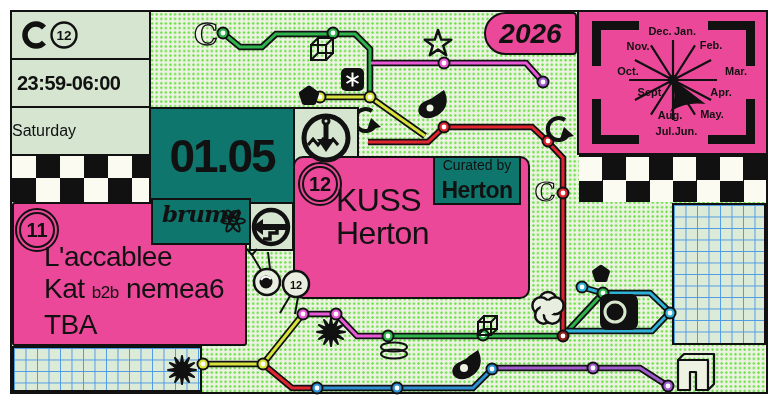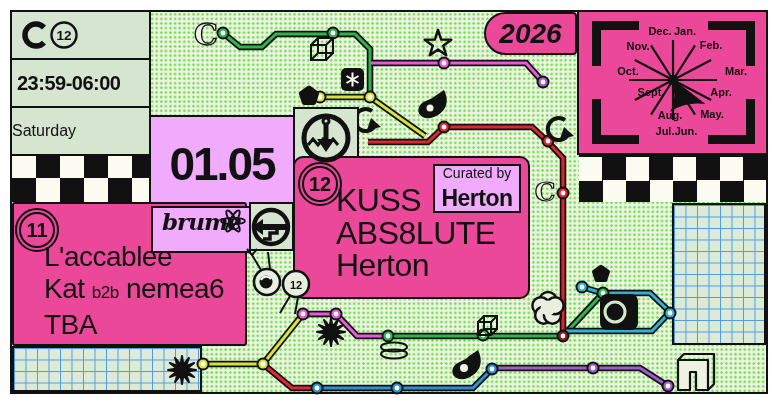--- a/index.html
+++ b/index.html
@@ -4,21 +4,21 @@
 <style>
   html,body{margin:0;padding:0;background:#fff;}
   .poster{position:relative;width:780px;height:408px;background:#fff;font-family:"Liberation Sans",sans-serif;color:#111;overflow:hidden;}
   .abs{position:absolute;}
   .frame{position:absolute;left:10px;top:10px;width:758px;height:384px;border:2px solid #111;box-sizing:border-box;z-index:0;}
   .dots{background-color:#edf2e3;background-image:radial-gradient(#6fe24c 1.05px, rgba(0,0,0,0) 1.4px);background-size:4.6px 4.6px;}
   .graph{background-color:#dcead8;background-image:linear-gradient(#4e9ce6 1.2px, transparent 1.2px),linear-gradient(90deg,#4e9ce6 1.2px, transparent 1.2px);background-size:11.5px 11.5px;}
   .checker{background:repeating-conic-gradient(#111 0% 25%, #fbfbf2 0% 50%);}
   .box{position:absolute;border:2px solid #111;box-sizing:border-box;}
   .mint{background:#d5e5d0;}
-  .blue{background:#f0abfc;margin-top:8px;}
+  .blue{background:#0f766e;}
   .chart{background:#ec4899;font-style:italic;}
   .z1{z-index:1}.z2{z-index:2}.z3{z-index:3}.z4{z-index:4}.z6{z-index:6}.z8{z-index:8}
   svg{position:absolute;left:0;top:0;pointer-events:none;}
   .time-text{font-size:20px;font-weight:bold;letter-spacing:-0.5px;display:flex;align-items:center;padding-left:5px;height:100%;}
   .day-text{font-size:16px;display:flex;align-items:center;height:100%;}
   .date-text{font-size:46px;font-weight:bold;letter-spacing:-2px;display:flex;align-items:center;justify-content:center;height:100%;}
   .year-text{font-size:28px;font-weight:bold;display:flex;align-items:center;justify-content:center;height:100%;}
   .pill{border-radius:22px 4px 4px 22px;}
   .dcirc{position:absolute;border:2.5px solid #111;border-radius:50%;display:flex;align-items:center;justify-content:center;z-index:6;}
   .dcirc::before{content:"";position:absolute;inset:2px;border:2.5px solid #111;border-radius:50%;}
@@ -357,21 +357,20 @@
   <div class="box chart z3" style="left:293px;top:156px;width:237px;height:143px;border-radius:10px;"></div>
   <div class="box blue z4 curated" style="left:433px;top:156px;width:88px;height:49px;justify-content:space-between;">
     <span class="c1">Curated by</span>
     <span class="c2">Herton</span>
   </div>
   <div class="dcirc" style="left:298px;top:162px;width:40px;height:40px;">
       <span>12</span>
     </div>
   <div class="lineup lineup12" style="left:336px;top:184px;">
     <div>KUSS</div>
-    <div>ABS8LUTE</div>
     <div>Herton</div>
   </div>
 
   <span class="month" style="left:660px;top:31px;">Dec.</span>
   <span class="month" style="left:685px;top:31px;">Jan.</span>
   <span class="month" style="left:711px;top:45px;">Feb.</span>
   <span class="month" style="left:720px;top:71px;margin-left:16px;">Mar.</span>
   <span class="month" style="left:721px;top:92px;">Apr.</span>
   <span class="month" style="left:712px;top:114px;">May.</span>
   <span class="month" style="left:686px;top:131px;">Jun.</span>

